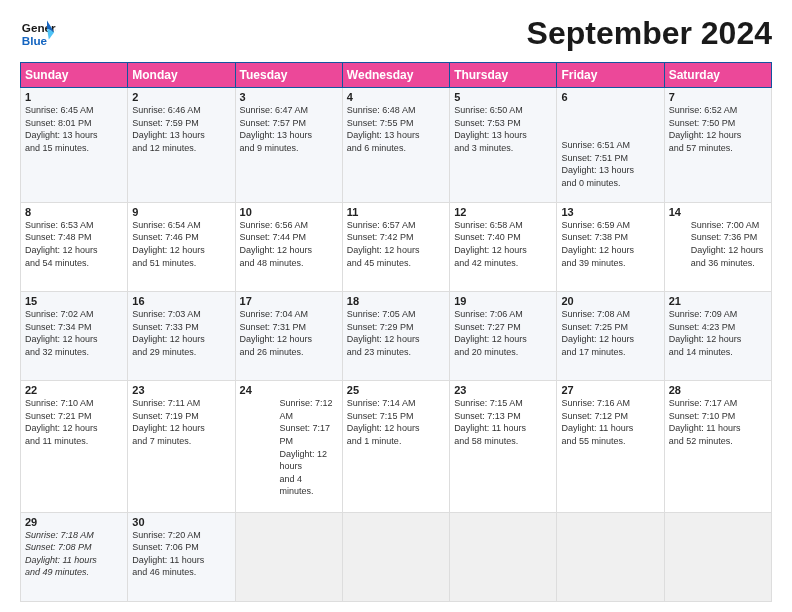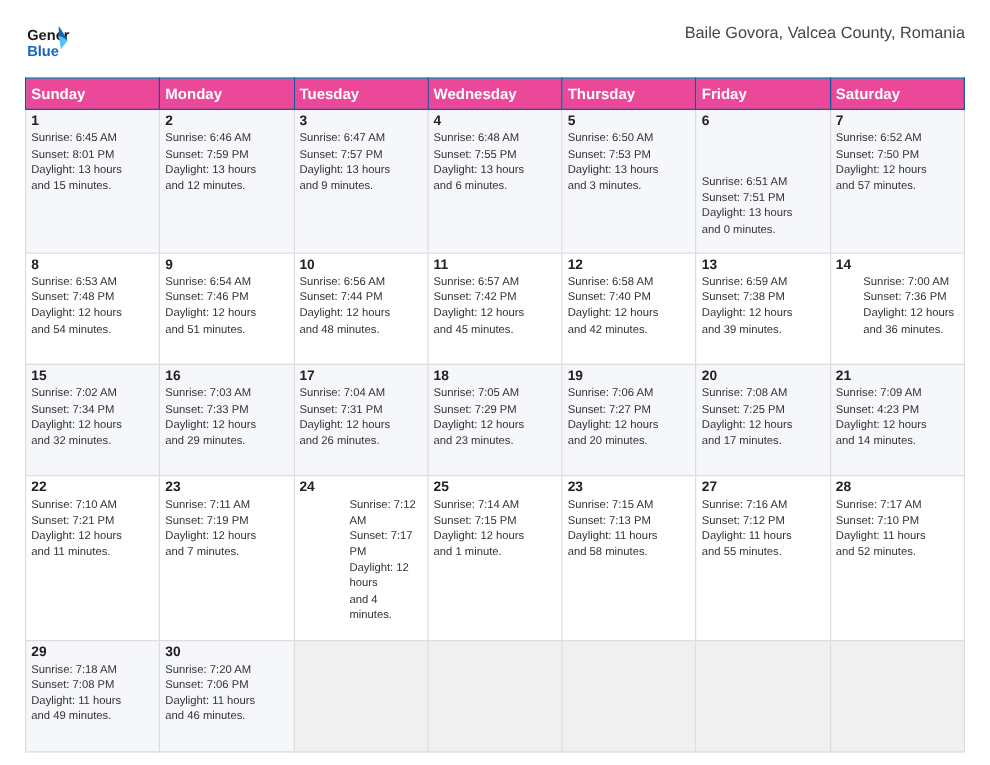--- a/index.html
+++ b/index.html
@@ -99,21 +99,21 @@
   <div class="header">
     <div class="logo">
       <svg class="logo-icon" viewBox="0 0 40 40">
         <text x="2" y="18" font-size="13" font-weight="bold" fill="#1a1a1a">General</text>
         <text x="2" y="32" font-size="13" font-weight="bold" fill="#1565c0">Blue</text>
         <polygon points="30,5 38,18 30,14 30,5" fill="#1565c0"></polygon>
         <polygon points="30,14 38,18 32,26 30,14" fill="#4fc3f7"></polygon>
       </svg>
     </div>
     <div class="title-block">
-      <div class="subtitle">Baile Govora, Valcea County, Romania</div>
+      <div class="month-title">September 2024</div>
     </div>
   </div>
 
   <table class="calendar">
     <thead>
       <tr id="header-row">
       <th>Sunday</th>
           <th>Monday</th>
           <th>Tuesday</th>
           <th>Wednesday</th>
@@ -323,21 +323,21 @@
             <span class="day-num">28</span>
             <div class="day-info" style="white-space: pre-line;">Sunrise: 7:17 AM
 Sunset: 7:10 PM
 Daylight: 11 hours
 and 52 minutes.</div>
           </td>
         </tr>
         <tr>
           <td>
             <span class="day-num">29</span>
-            <div class="day-info" style="white-space: pre-line;">Sunrise: 7:18 AM
+            <div class="day-info" style="white-space: pre-line; font-style: italic;">Sunrise: 7:18 AM
 Sunset: 7:08 PM
 Daylight: 11 hours
 and 49 minutes.</div>
           </td>
           <td>
             <span class="day-num">30</span>
             <div class="day-info" style="white-space: pre-line;">Sunrise: 7:20 AM
 Sunset: 7:06 PM
 Daylight: 11 hours
 and 46 minutes.</div>

